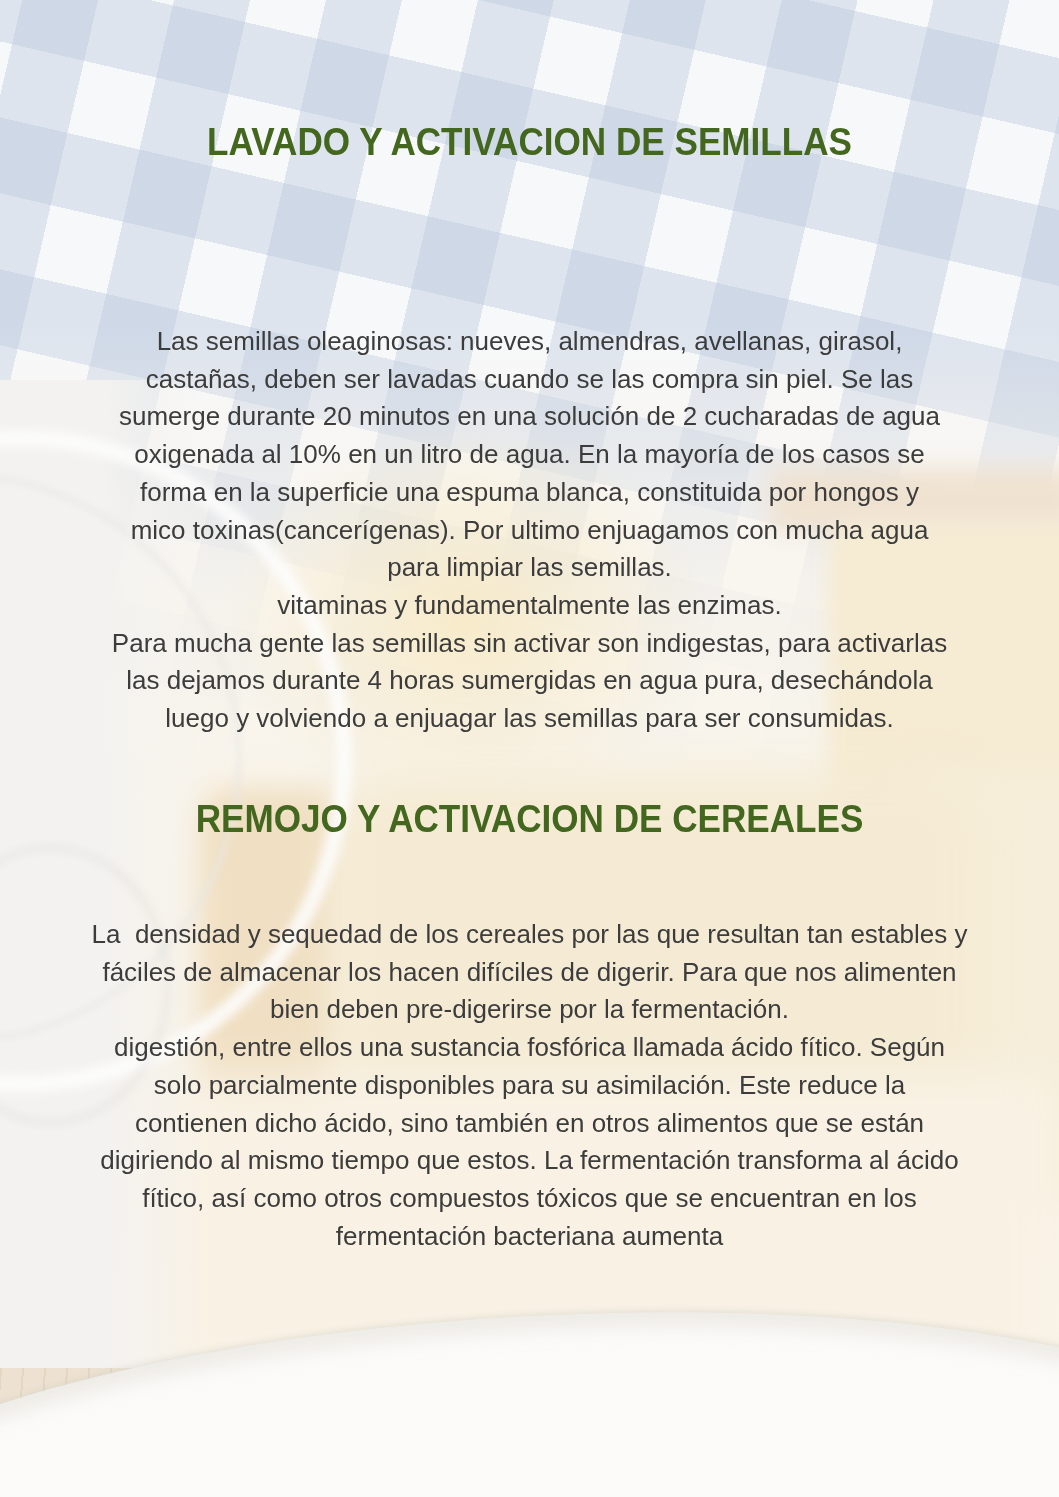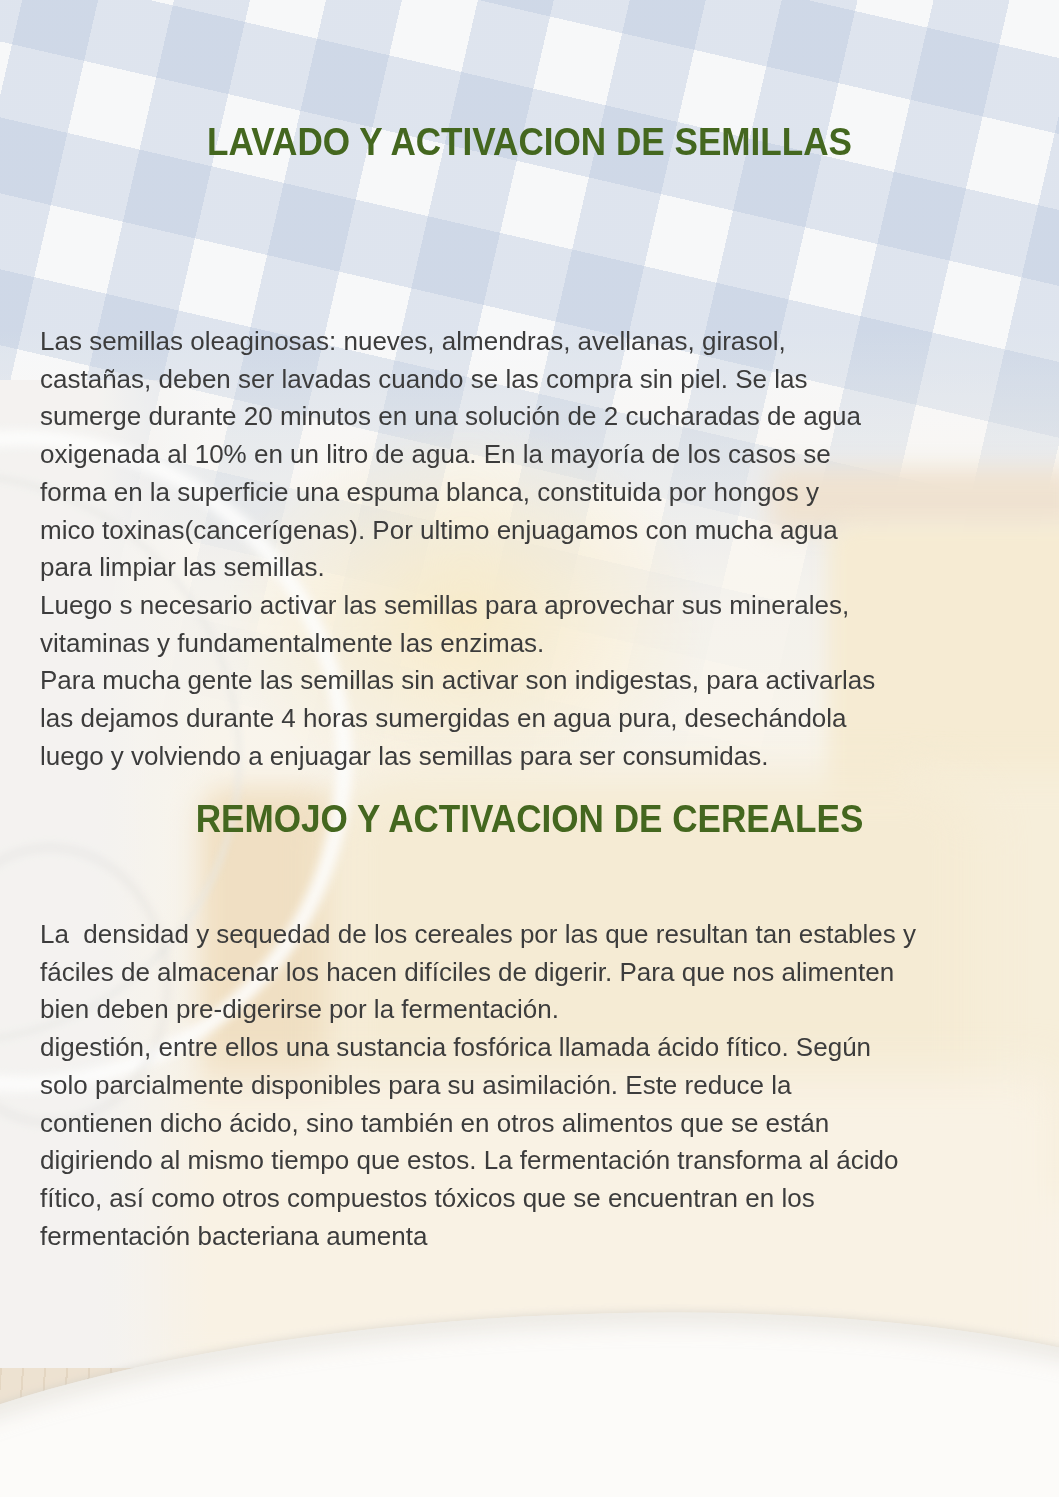--- a/index.html
+++ b/index.html
@@ -62,21 +62,21 @@
   
   .content { position:absolute; inset:0; z-index:5; }
   .doc-heading {
     position:absolute; left:0; width:100%; margin:0; text-align:center;
     font-weight:bold; font-size:39px; line-height:48px; color:#44671f;
     transform:scaleX(0.9); letter-spacing:0;
   }
   #heading1 { top:118px; }
   #heading2 { top:795px; }
   .para {
-    position:absolute; left:40px; right:40px; text-align:left;
+    position:absolute; left:40px; right:40px; text-align:center;
     color:#3c3c3c; font-size:26px; line-height:37.7px;
   }
   #para1 { top:323px; }
   #para2 { top:896px;margin-top:20px; }
   .line { white-space:pre; }
 </style>
 </head>
 <body>
 
 <div class="page">
@@ -105,21 +105,20 @@
     <h1 id="heading1" class="doc-heading">LAVADO Y ACTIVACION DE SEMILLAS</h1>
 
     <div id="para1" class="para">
         <div class="line">Las semillas oleaginosas: nueves, almendras, avellanas, girasol,</div>
         <div class="line">castañas, deben ser lavadas cuando se las compra sin piel. Se las</div>
         <div class="line">sumerge durante 20 minutos en una solución de 2 cucharadas de agua</div>
         <div class="line">oxigenada al 10% en un litro de agua. En la mayoría de los casos se</div>
         <div class="line">forma en la superficie una espuma blanca, constituida por hongos y</div>
         <div class="line">mico toxinas(cancerígenas). Por ultimo enjuagamos con mucha agua</div>
         <div class="line">para limpiar las semillas.</div>
-        <div class="line">Luego s necesario activar las semillas para aprovechar sus minerales,</div>
         <div class="line">vitaminas y fundamentalmente las enzimas.</div>
         <div class="line">Para mucha gente las semillas sin activar son indigestas, para activarlas</div>
         <div class="line">las dejamos durante 4 horas sumergidas en agua pura, desechándola</div>
         <div class="line">luego y volviendo a enjuagar las semillas para ser consumidas.</div>
       </div>
 
     <h2 id="heading2" class="doc-heading">REMOJO Y ACTIVACION DE CEREALES</h2>
 
     <div id="para2" class="para">
         <div class="line">La  densidad y sequedad de los cereales por las que resultan tan estables y</div>

